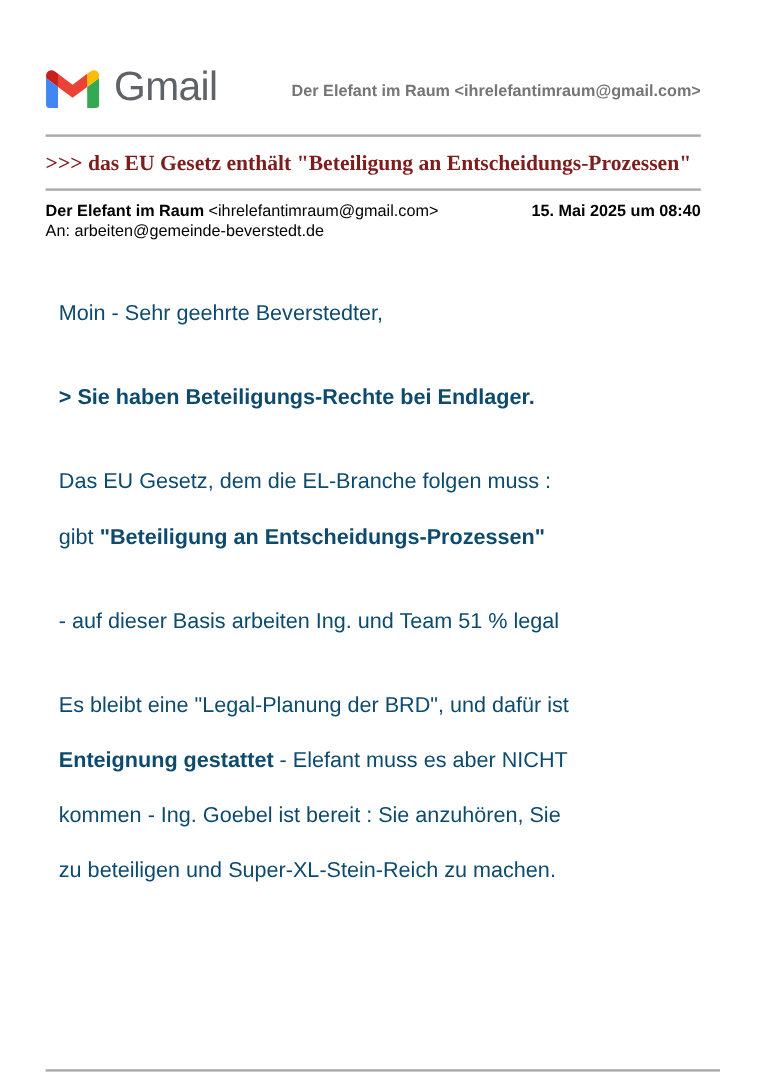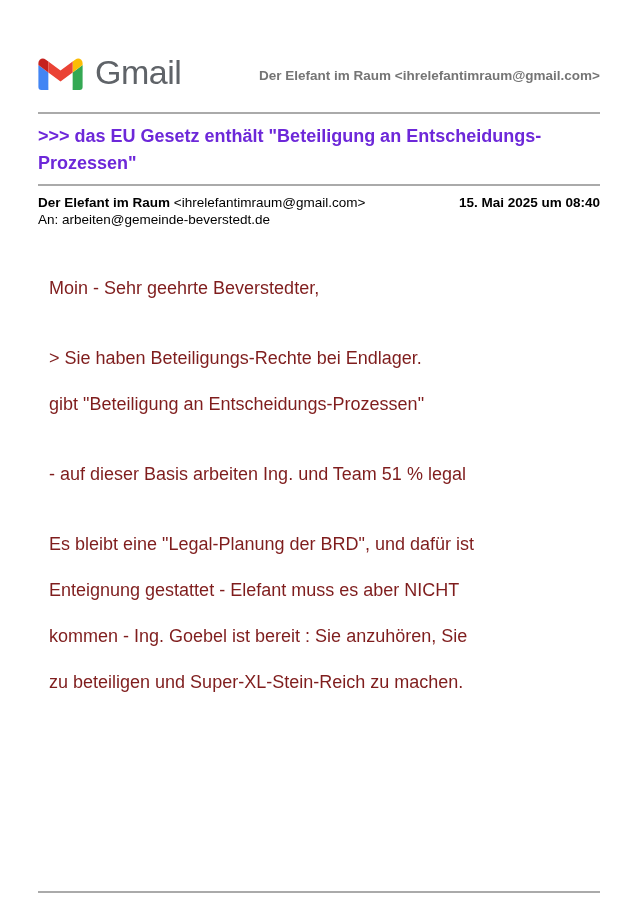--- a/index.html
+++ b/index.html
@@ -5,21 +5,21 @@
   * { margin: 0; padding: 0; box-sizing: border-box; }
   html, body { background: #ffffff; }
   .page {
     position: relative;
     width: 635px;
     height: 900px;
     background: #ffffff;
     font-family: "Liberation Sans", sans-serif;
     overflow: hidden;
   }
-  .content { margin: 0 35px 0 38px; }
+  .content { margin: 0 51px 0 38px; }
 
   
   .header {
     padding-top: 55px;
     display: flex;
     align-items: center;
     justify-content: space-between;
     height: 90px;
   }
   .brand { display: flex; align-items: center; gap: 12px; }
@@ -44,47 +44,48 @@
   }
   .sep-1 { margin-top: 22px; }
   .sep-2 { margin-top: 7px; }
 
   
   .subject {
     margin-top: 9px;
     width: 570px;
     font-size: 18px;
     font-weight: 700;
-    color: #6d28d9;
+    color: #7f1d1d;
     line-height: 27px;
+    font-family: Liberation Serif, serif;
   }
 
   
   .meta {
     margin-top: 8px;
     font-size: 13.5px;
     color: #000000;
     line-height: 17px;
   }
   .meta-row1 { display: flex; justify-content: space-between; align-items: baseline; }
   .from-name { font-weight: 700; }
   .from-email { font-weight: 400; }
   .meta-date { font-weight: 700; }
 
   
   .mail-body {
     margin-top: 37px;
     margin-left: 11px;
     font-size: 18px;
-    color: #7f1d1d;
+    color: #0c4a6e;
     line-height: 46px;
   }
   .line { white-space: nowrap; }
   .line.gap { margin-top: 24px; }
-  .seg.b { font-weight: 400; }
+  .seg.b { font-weight: 700; }
 
   .sep-bottom {
     position: absolute;
     left: 38px;
     right: 35px;
     top: 891px;
     border: none;
     border-top: 2px solid #aaaaaa;
     height: 0;
   }
@@ -127,20 +128,23 @@
       <div class="meta-row2">An: arbeiten@gemeinde-beverstedt.de</div>
     </div>
 
     <div class="mail-body">
       <div class="line">
         <span class="seg">Moin - Sehr geehrte Beverstedter,</span>
       </div>
       <div class="line gap">
         <span class="seg b">&gt; Sie haben Beteiligungs-Rechte bei Endlager.</span>
       </div>
+      <div class="line gap">
+        <span class="seg">Das EU Gesetz, dem die EL-Branche folgen muss :</span>
+      </div>
       <div class="line">
         <span class="seg">gibt </span><span class="seg b">"Beteiligung an Entscheidungs-Prozessen"</span>
       </div>
       <div class="line gap">
         <span class="seg">- auf dieser Basis arbeiten Ing. und Team 51 % legal</span>
       </div>
       <div class="line gap">
         <span class="seg">Es bleibt eine "Legal-Planung der BRD", und dafür ist</span>
       </div>
       <div class="line">

